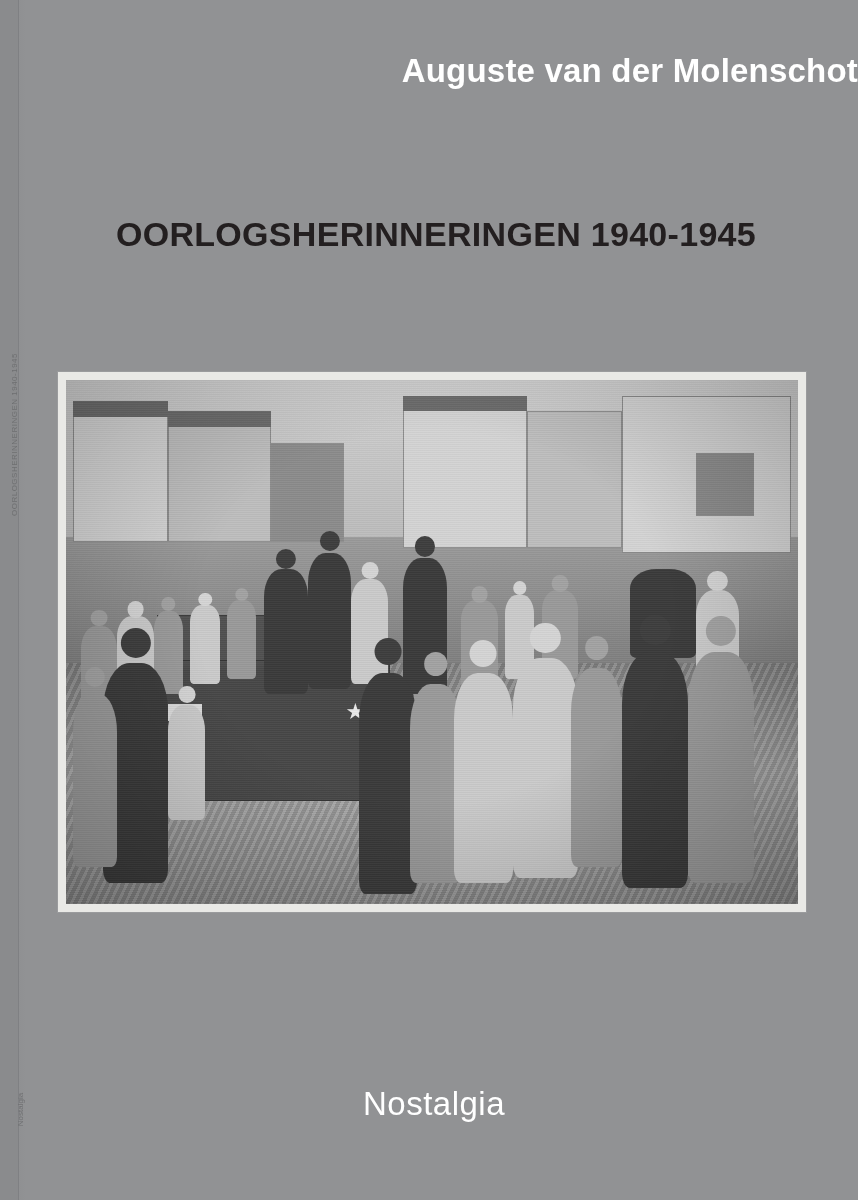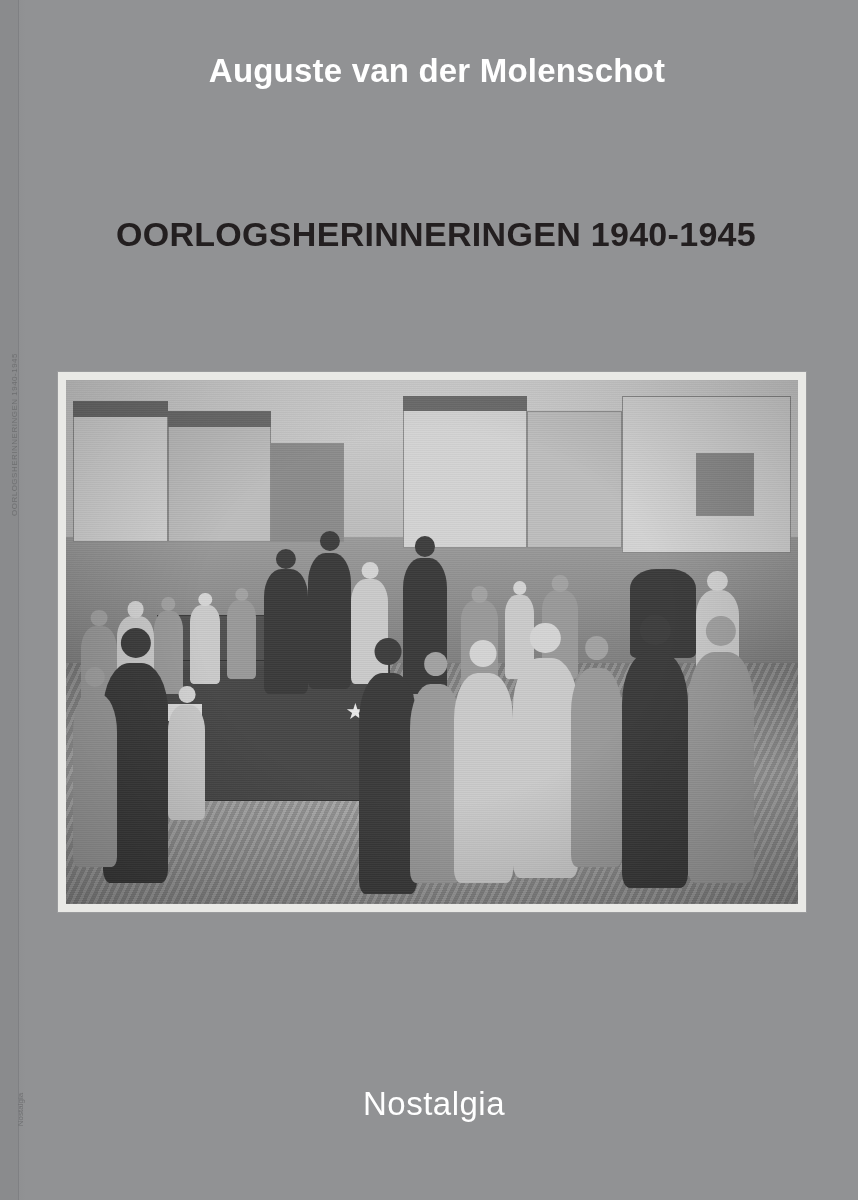--- a/index.html
+++ b/index.html
@@ -56,21 +56,21 @@
     color: #6e6f71;
     white-space: nowrap;
     text-align: center;
   }
 
   .author {
     position: absolute;
     top: 52px;
     left: 0;
     width: 858px;
-    text-align: center;
+    text-align: right;
     color: #ffffff;
     font-size: 33px;
     font-weight: bold;
     letter-spacing: 0.2px;
     padding-left: 16px;
     box-sizing: border-box;
   }
 
   .title {
     position: absolute;

